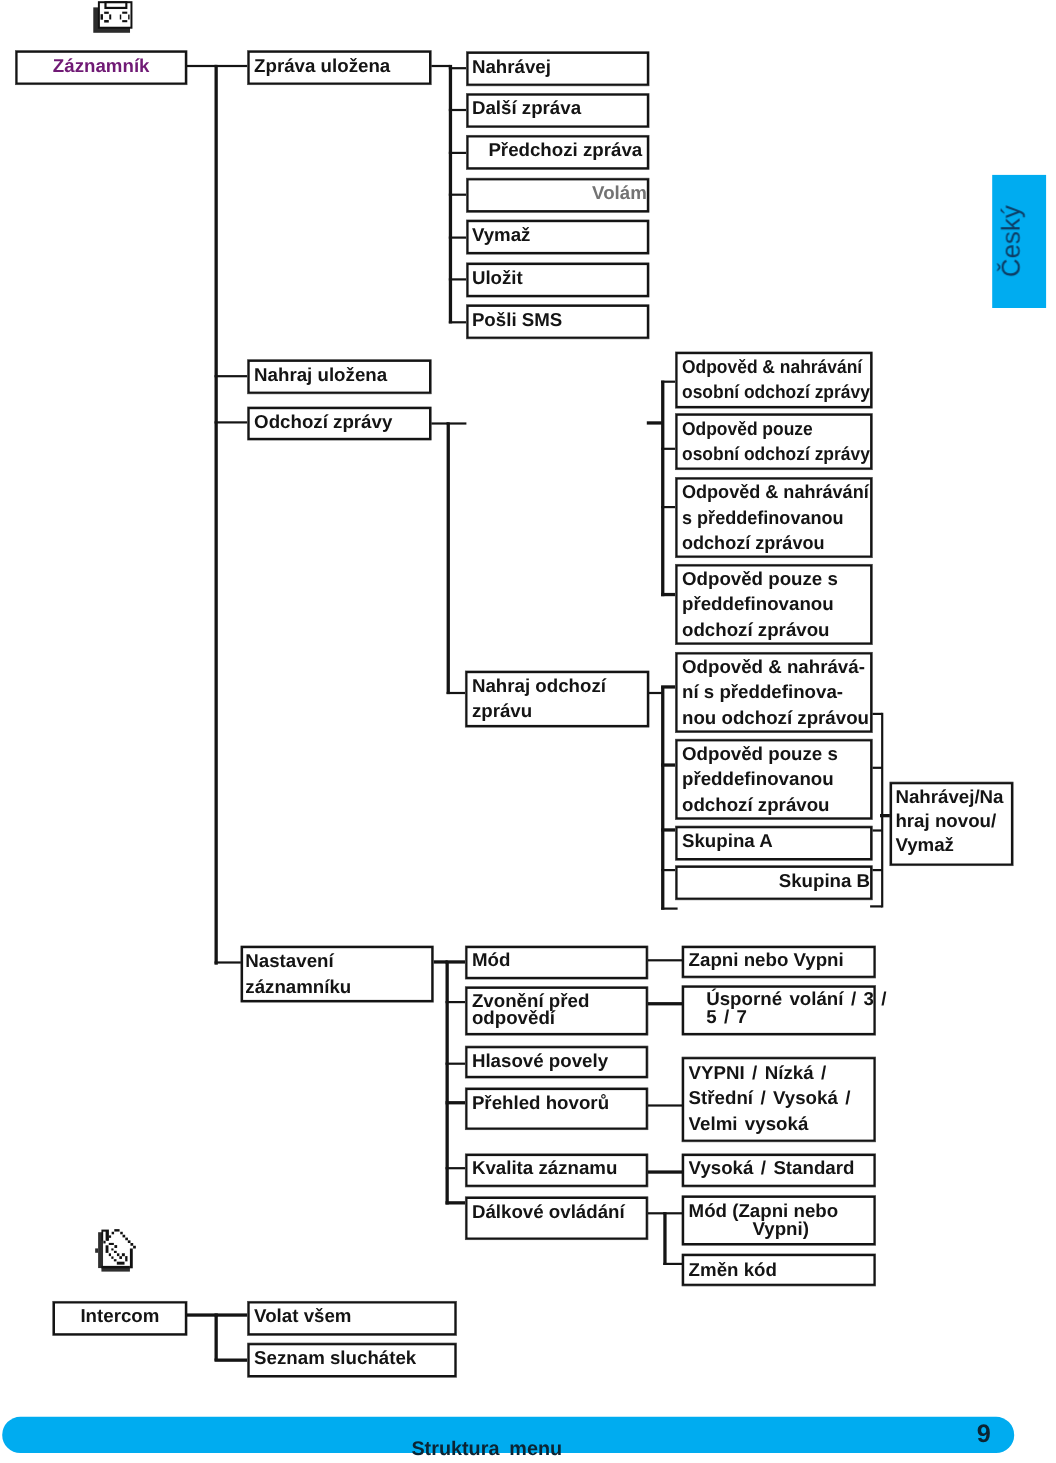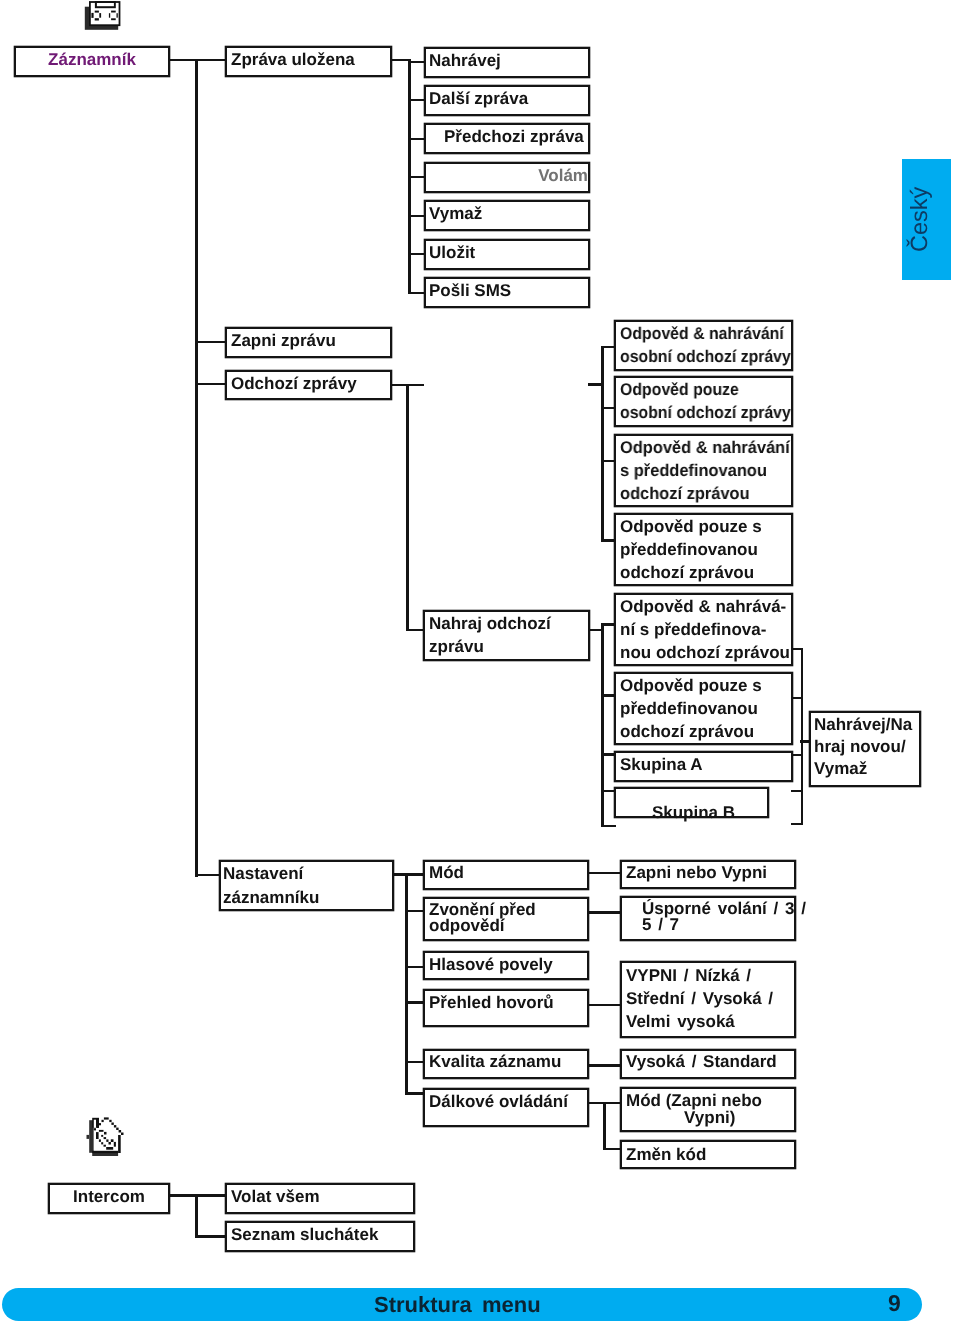--- a/index.html
+++ b/index.html
@@ -10,22 +10,22 @@
   #page{position:absolute;left:0;top:0;width:960px;height:1330px;background:#fff;}
   .box{position:absolute;box-sizing:border-box;border:2.5px solid #111111;background:#fff;box-shadow:0 0 0 0.3px #111111;
        font-weight:bold;font-size:17px;color:#1a1a1a;white-space:nowrap;}
   .box .ln{display:block;}
   .conn{position:absolute;background:#1a1a1a;}
   #langtab{position:absolute;}
   #langtab .lbl{position:absolute;left:6px;top:93px;
                 transform-origin:0 0;transform:rotate(-90deg);
                 font-weight:normal;font-size:23.5px;white-space:nowrap;line-height:1;}
   #footer{position:absolute;border-radius:17px;}
-  #footer .ftitle{position:absolute;left:372px;top:6px;
-                  font-weight:bold;font-size:22px;word-spacing:4px;line-height:22px;}
+  #footer .ftitle{position:absolute;left:372px;top:18px;
+                  font-weight:bold;font-size:18px;word-spacing:4px;line-height:22px;}
   #footer .fpage{position:absolute;left:886px;top:3px;
                  font-weight:bold;font-size:23px;line-height:25px;}
   .icon{position:absolute;}
 </style>
 </head>
 <body>
 
 <div id="page">
 
   <div class="icon" id="icon-answering-machine" style="left:84px;top:0px;width:40px;height:32px;">
@@ -193,21 +193,21 @@
     <div class="box" style="left: 424px; top: 200px; width: 166px; height: 31px; border-color: rgb(20, 20, 20); color: rgb(20, 20, 20); padding-top: 1px; padding-left: 3px; text-align: left;">
       <span class="ln" style="line-height: 21px;">Vymaž</span>
     </div>
     <div class="box" style="left: 424px; top: 239px; width: 166px; height: 31px; border-color: rgb(20, 20, 20); color: rgb(20, 20, 20); padding-top: 1px; padding-left: 3px; text-align: left;">
       <span class="ln" style="line-height: 21px;">Uložit</span>
     </div>
     <div class="box" style="left: 424px; top: 277px; width: 166px; height: 31px; border-color: rgb(20, 20, 20); color: rgb(20, 20, 20); padding-top: 1px; padding-left: 3px; text-align: left;">
       <span class="ln" style="line-height: 21px;">Pošli SMS</span>
     </div>
     <div class="box" style="left: 224.7px; top: 327.3px; width: 167px; height: 30.5px; border-color: rgb(20, 20, 20); color: rgb(20, 20, 20); padding-top: 1px; padding-left: 4px; text-align: left;">
-      <span class="ln" style="line-height: 21px;">Zapni zprávu</span>
+      <span class="ln" style="line-height: 21px;">Nahraj uložena</span>
     </div>
     <div class="box" style="left: 224.7px; top: 369.7px; width: 167px; height: 30px; border-color: rgb(20, 20, 20); color: rgb(20, 20, 20); padding-top: 1px; padding-left: 4px; text-align: left;">
       <span class="ln" style="line-height: 21px;">Odchozí zprávy</span>
     </div>
     <div class="box" style="left: 614px; top: 320px; width: 179px; height: 51px; border-color: rgb(20, 20, 20); color: rgb(20, 20, 20); padding-top: 0px; padding-left: 4px; text-align: left;">
       <span class="ln" style="line-height: 23px; display: block; transform-origin: left center; transform: scaleX(0.932);">Odpověd &amp; nahrávání</span>
       <span class="ln" style="line-height: 23px; display: block; transform-origin: left center; transform: scaleX(0.932);">osobní odchozí zprávy</span>
     </div>
     <div class="box" style="left: 614px; top: 376px; width: 179px; height: 51px; border-color: rgb(20, 20, 20); color: rgb(20, 20, 20); padding-top: 0px; padding-left: 4px; text-align: left;">
       <span class="ln" style="line-height: 23px; display: block; transform-origin: left center; transform: scaleX(0.932);">Odpověd pouze</span>
@@ -233,21 +233,21 @@
       <span class="ln" style="line-height: 23px;">nou odchozí zprávou</span>
     </div>
     <div class="box" style="left: 614px; top: 672px; width: 179px; height: 73px; border-color: rgb(20, 20, 20); color: rgb(20, 20, 20); padding-top: 0px; padding-left: 4px; text-align: left;">
       <span class="ln" style="line-height: 23px;">Odpověd pouze s</span>
       <span class="ln" style="line-height: 23px;">předdefinovanou</span>
       <span class="ln" style="line-height: 23px;">odchozí zprávou</span>
     </div>
     <div class="box" style="left: 614px; top: 751px; width: 179px; height: 31px; border-color: rgb(20, 20, 20); color: rgb(20, 20, 20); padding-top: 1px; padding-left: 4px; text-align: left;">
       <span class="ln" style="line-height: 21px;">Skupina A</span>
     </div>
-    <div class="box" style="left: 614px; top: 787px; width: 155px; height: 31px; border-color: rgb(20, 20, 20); color: rgb(20, 20, 20); padding-top: 13px; padding-left: 4px; text-align: center;">
+    <div class="box" style="left: 614px; top: 787px; width: 179px; height: 31px; border-color: rgb(20, 20, 20); color: rgb(20, 20, 20); padding-top: 1px; padding-left: 4px; text-align: right;">
       <span class="ln" style="line-height: 21px;">Skupina B</span>
     </div>
     <div class="box" style="left: 808.9px; top: 710.5px; width: 112px; height: 76px; border-color: rgb(20, 20, 20); color: rgb(20, 20, 20); padding-top: 1px; padding-left: 3px; text-align: left;">
       <span class="ln" style="line-height: 22px;">Nahrávej/Na</span>
       <span class="ln" style="line-height: 22px;">hraj novou/</span>
       <span class="ln" style="line-height: 22px;">Vymaž</span>
     </div>
     <div class="box" style="left: 219px; top: 860px; width: 175px; height: 51px; border-color: rgb(20, 20, 20); color: rgb(20, 20, 20); padding-top: 0px; padding-left: 2px; text-align: left;">
       <span class="ln" style="line-height: 24px;">Nastavení</span>
       <span class="ln" style="line-height: 24px;">záznamníku</span>

